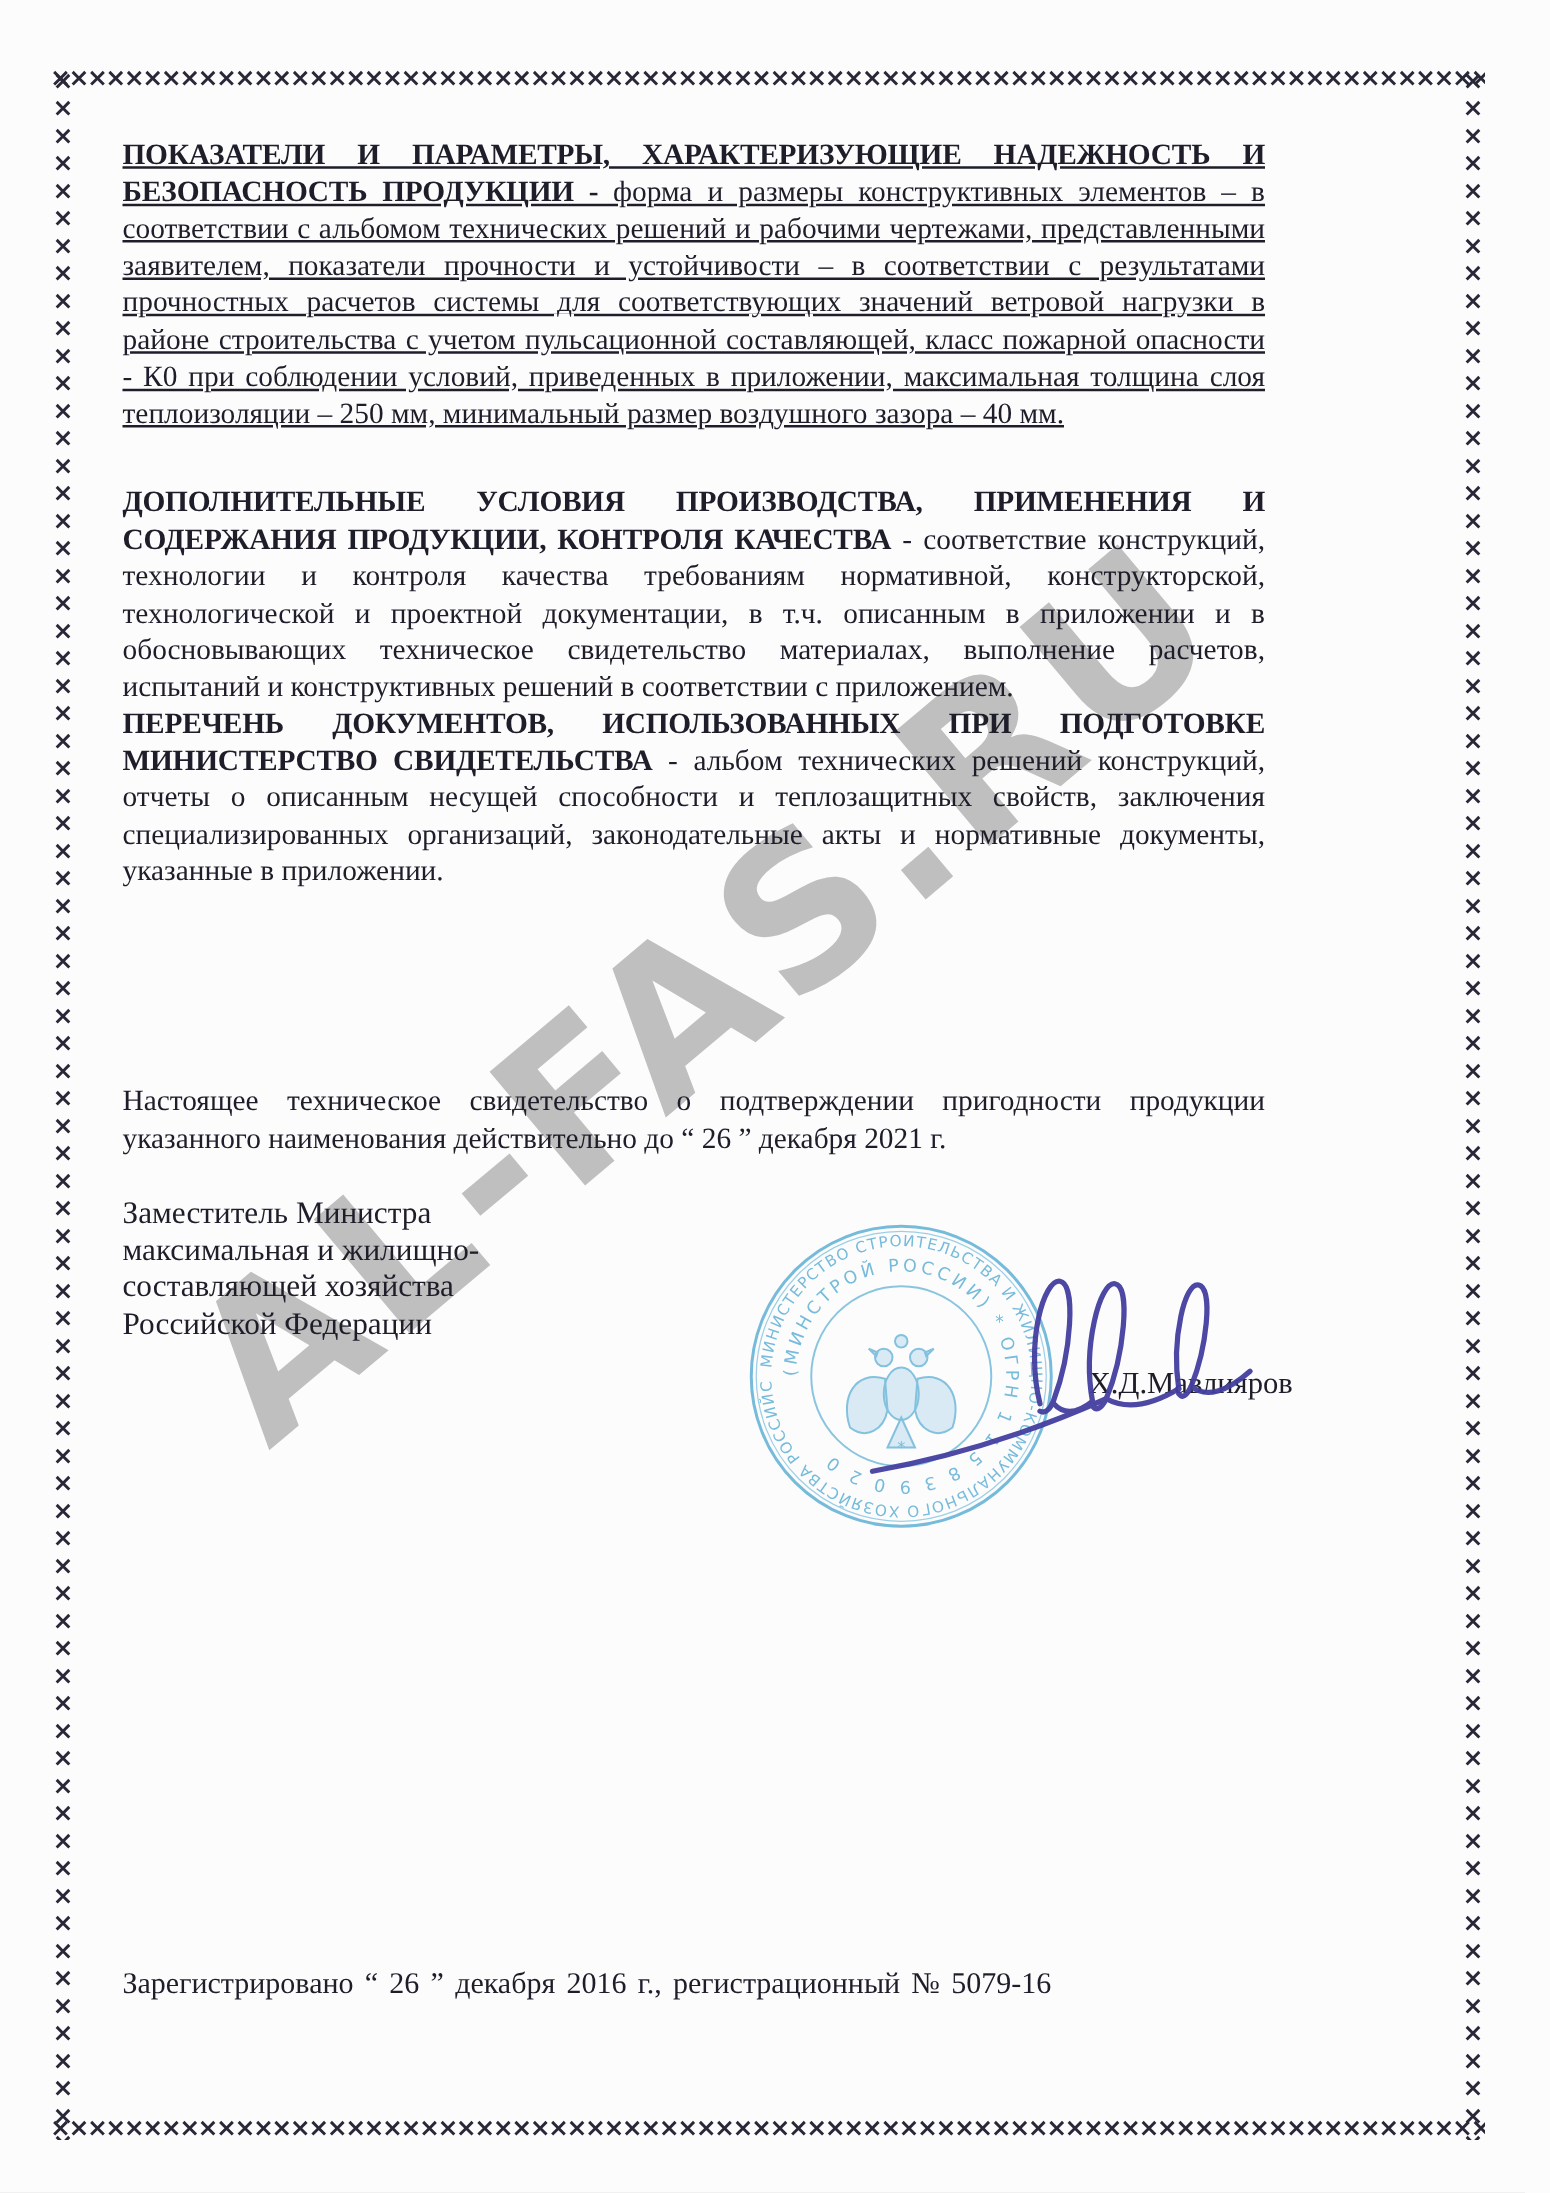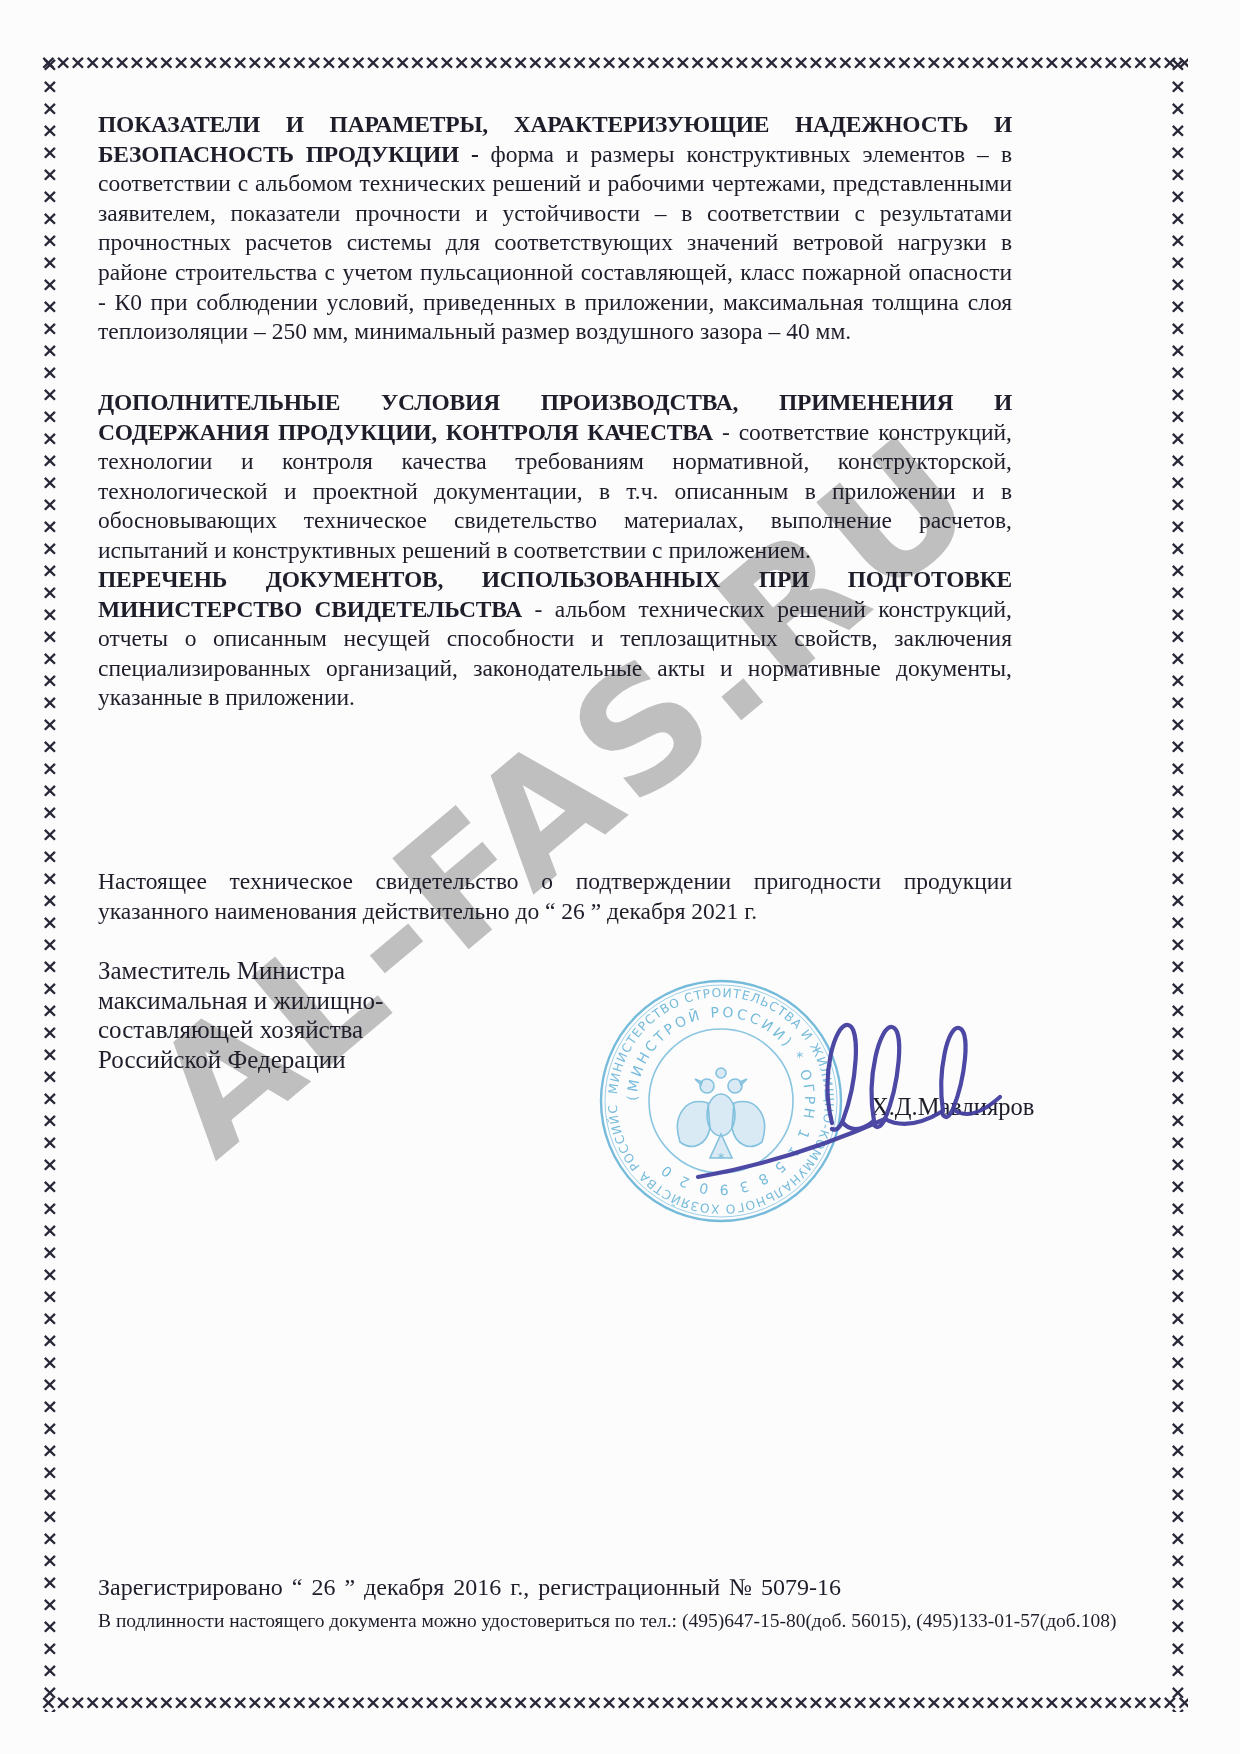--- a/index.html
+++ b/index.html
@@ -27,21 +27,21 @@
     font-family:"DejaVu Sans",sans-serif;font-weight:700;
     font-size:163px;letter-spacing:6px;text-align:center;
     color:#b5b5b5;opacity:.85;white-space:nowrap;
   }
   
   .para{
     position:absolute;left:98px;width:914px;z-index:2;margin:0;
     font-size:23.5px;line-height:29.6px;text-align:justify;
   }
   .para b{letter-spacing:-0.2px;}
-  .p1{top:110px;}
+  .p1{top:110px;text-decoration:underline;}
   .p2{top:388px;}
   .p3{top:565px;}
   .p4{top:716px;}
   .p5{top:867px;}
   .uline{text-decoration:underline;}
   
   .signer{
     position:absolute;left:98px;top:956px;z-index:2;margin:0;
     font-size:25px;line-height:29.5px;text-align:left;
   }
@@ -127,15 +127,14 @@
       <path d="M 214 116 C 206 72, 220 20, 232 22 C 245 24, 239 80, 225 114 C 221 122, 217 124, 214 120"></path>
       <path d="M 225 114 C 243 124, 263 118, 283 106"></path>
       <path d="M 283 106 C 277 66, 288 20, 299 23 C 311 26, 305 74, 293 104 C 289 112, 286 114, 283 110"></path>
       <path d="M 293 104 C 305 114, 322 108, 340 92"></path>
     </g>
   </svg>
 
   <p class="signer-name">Х.Д.Мавлияров</p>
 
   <p class="reg-line">Зарегистрировано “ 26 ” декабря  2016 г.,   регистрационный   № 5079-16</p>
-  <p class="verify-line">В подлинности настоящего документа можно удостовериться по тел.: (495)647-15-80(доб. 56015), (495)133-01-57(доб.108)</p>
 
 </div>
 
 </body></html>

